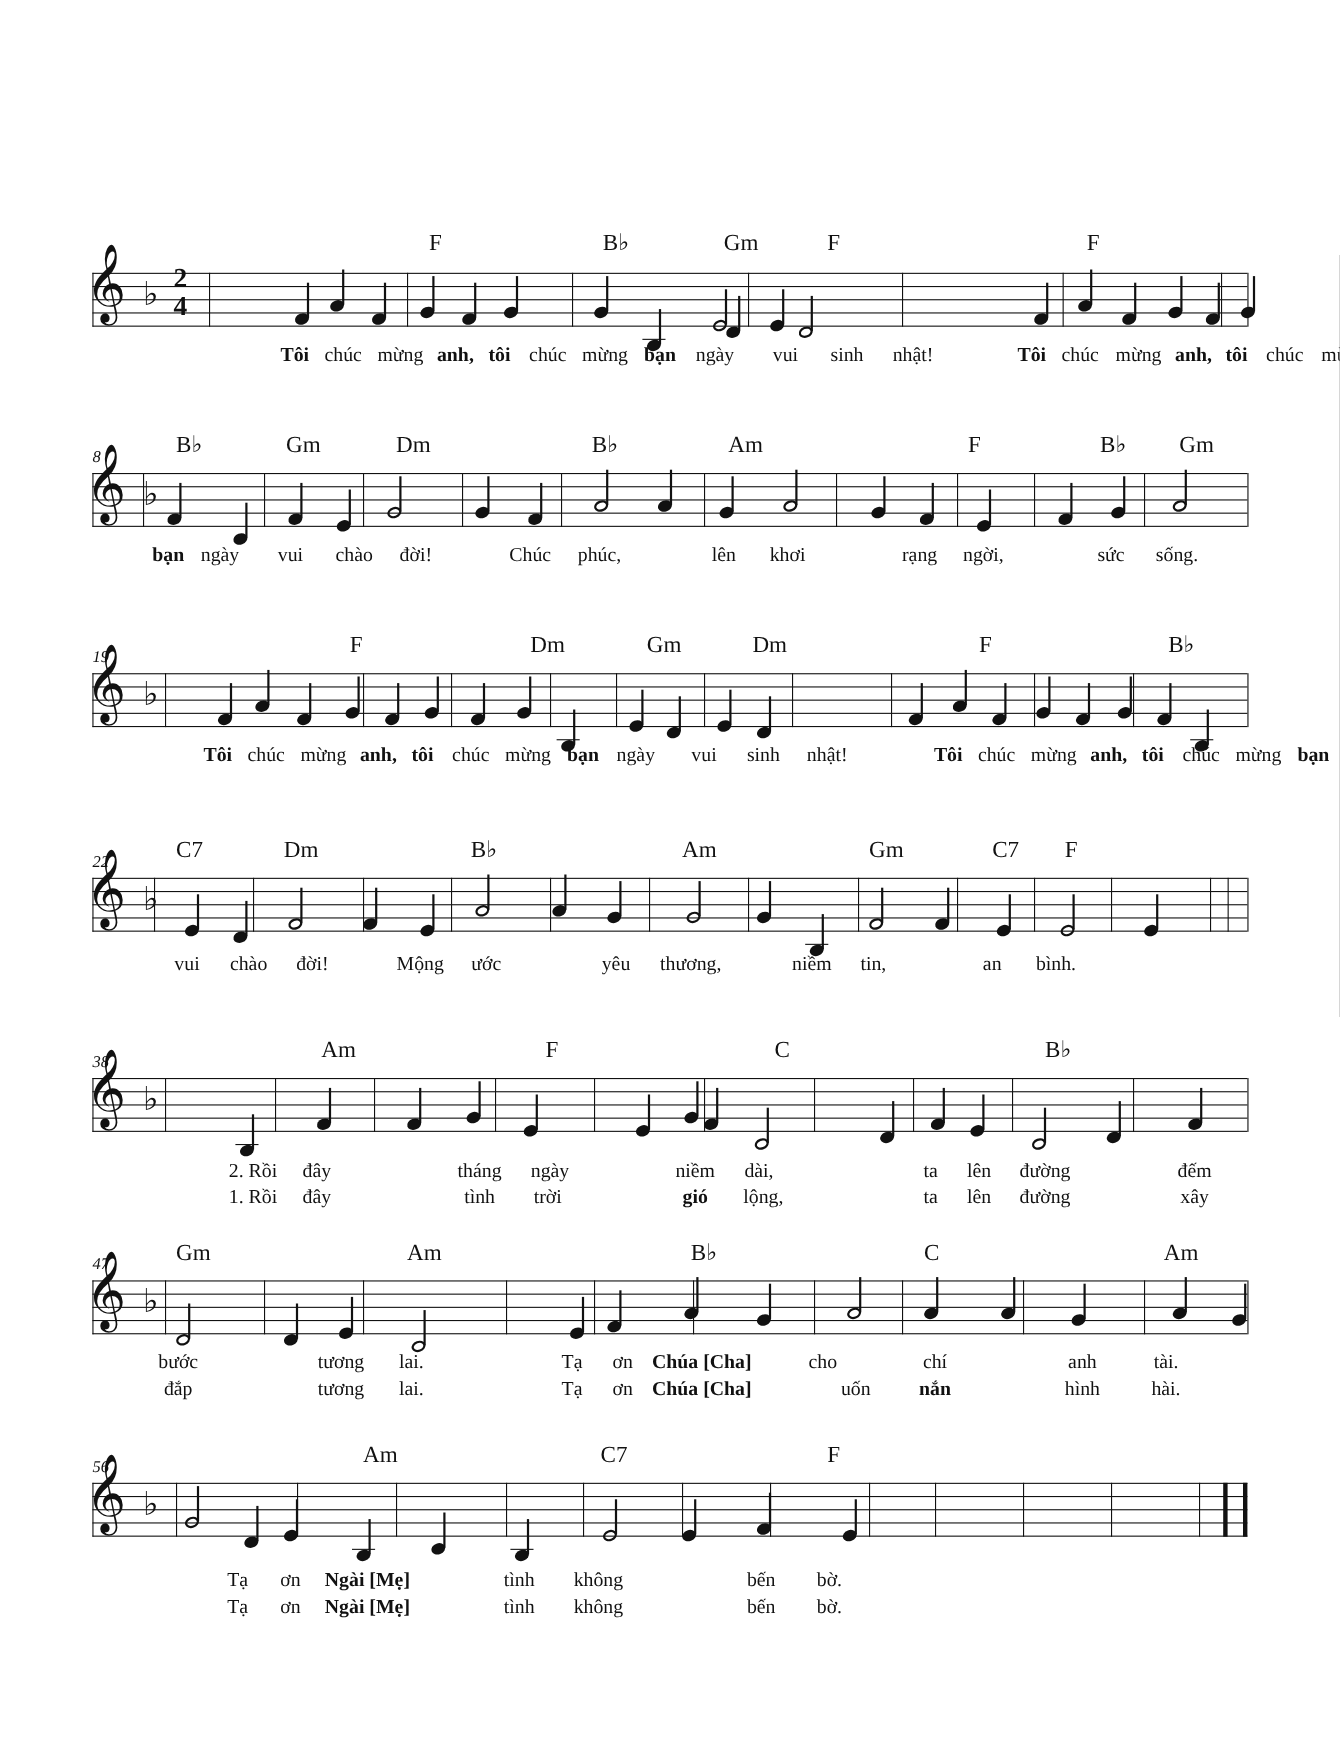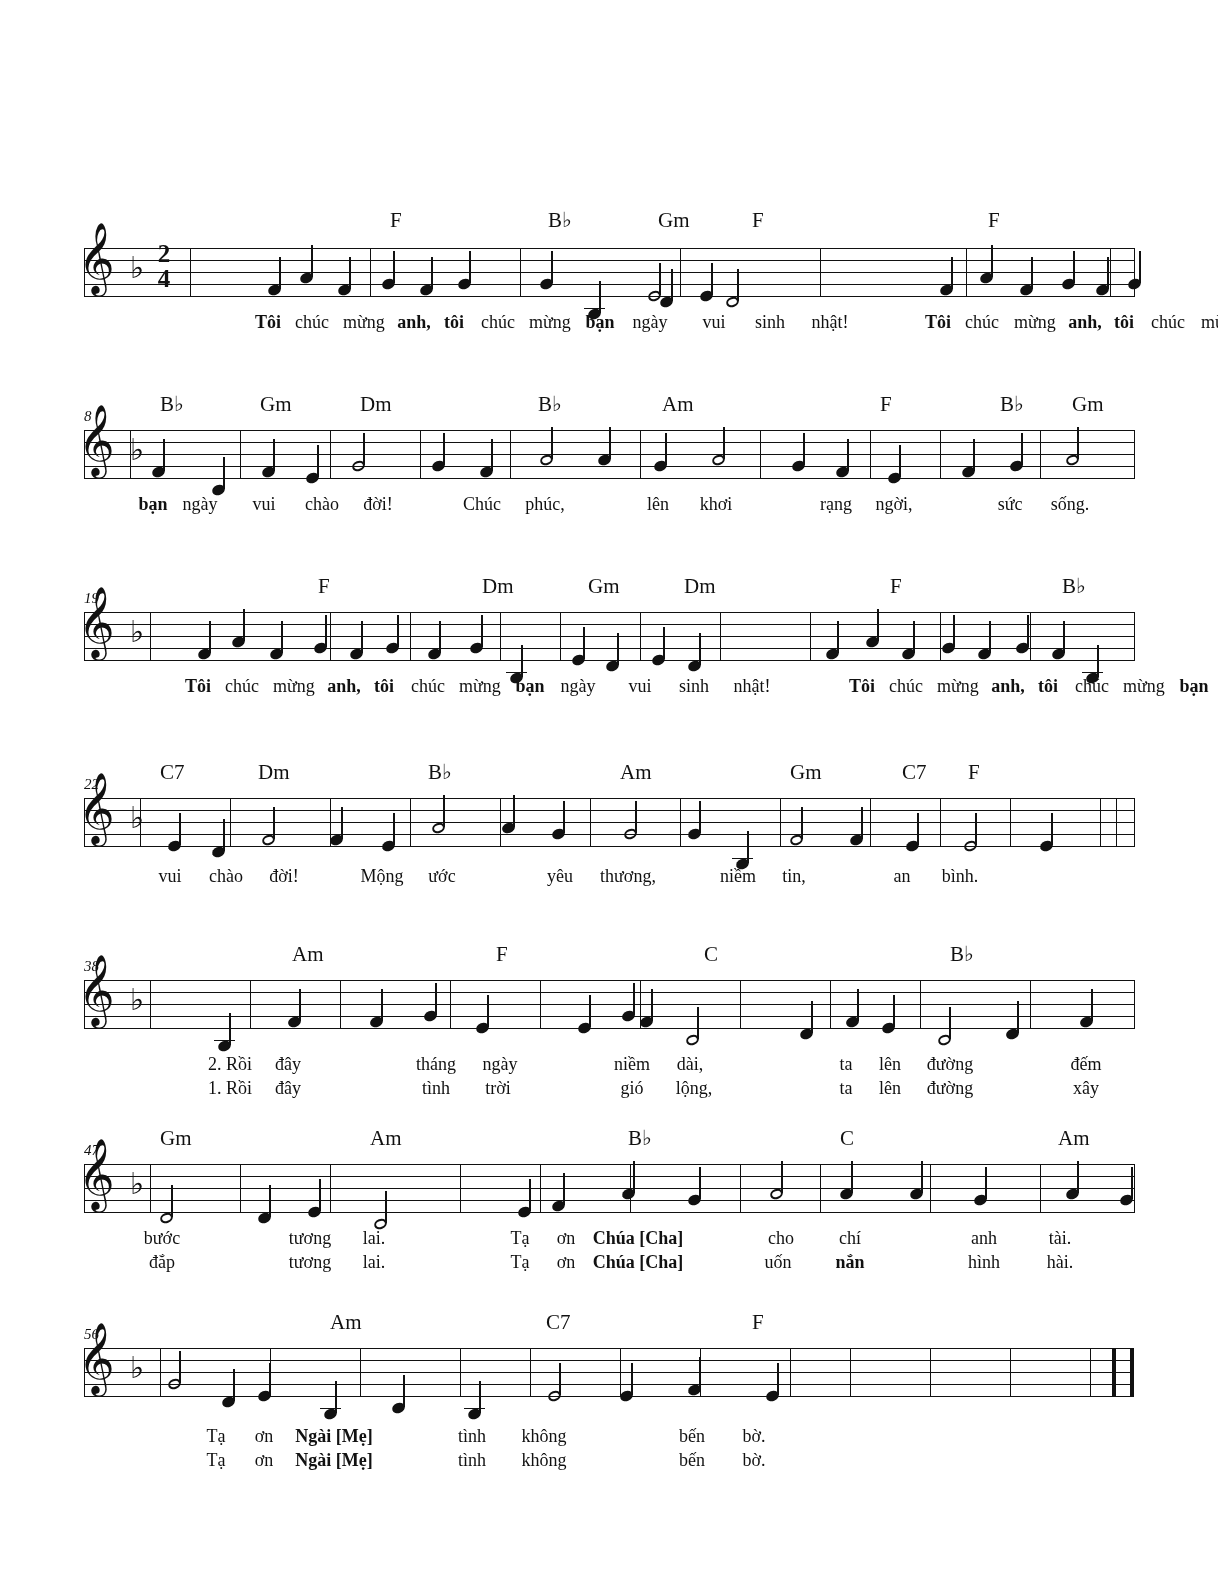--- a/index.html
+++ b/index.html
@@ -574,21 +574,21 @@
           <span class="lyric" style="left: 846px;">ta</span>
           <span class="lyric" style="left: 890px;">lên</span>
           <span class="lyric" style="left: 950px;">đường</span>
           <span class="lyric" style="left: 1086px;">đếm</span>
         </div>
         <div class="lyricline" style="top: 1078px;">
           <span class="lyric" style="left: 230px;">1. Rồi</span>
           <span class="lyric" style="left: 288px;">đây</span>
           <span class="lyric" style="left: 436px;">tình</span>
           <span class="lyric" style="left: 498px;">trời</span>
-          <span class="lyric" style="left: 632px;">gió</span>
+          <span class="lyric" style="left: 632px; font-weight: bold;">gió</span>
           <span class="lyric" style="left: 694px;">lộng,</span>
           <span class="lyric" style="left: 846px;">ta</span>
           <span class="lyric" style="left: 890px;">lên</span>
           <span class="lyric" style="left: 950px;">đường</span>
           <span class="lyric" style="left: 1086px;">xây</span>
         </div>
       </div>
       <div class="system" style="top: 0px;">
         <div class="staff" style="top: 1164px;">
           <div class="ln"></div>
@@ -645,21 +645,21 @@
         <div class="chord" style="left: 628px; top: 1126px;">B♭</div>
         <div class="chord" style="left: 840px; top: 1126px;">C</div>
         <div class="chord" style="left: 1058px; top: 1126px;">Am</div>
         <div class="lyricline" style="top: 1228px;">
           <span class="lyric" style="left: 162px;">bước</span>
           <span class="lyric" style="left: 310px;">tương</span>
           <span class="lyric" style="left: 374px;">lai.</span>
           <span class="lyric" style="left: 520px;">Tạ</span>
           <span class="lyric" style="left: 566px;">ơn</span>
           <span class="lyric b" style="left: 638px;">Chúa [Cha]</span>
-          <span class="lyric" style="left: 781px;">cho</span>
+          <span class="lyric" style="left: 748px;">cho</span>
           <span class="lyric" style="left: 850px;">chí</span>
           <span class="lyric" style="left: 984px;">anh</span>
           <span class="lyric" style="left: 1060px;">tài.</span>
         </div>
         <div class="lyricline" style="top: 1252px;">
           <span class="lyric" style="left: 162px;">đắp</span>
           <span class="lyric" style="left: 310px;">tương</span>
           <span class="lyric" style="left: 374px;">lai.</span>
           <span class="lyric" style="left: 520px;">Tạ</span>
           <span class="lyric" style="left: 566px;">ơn</span>

